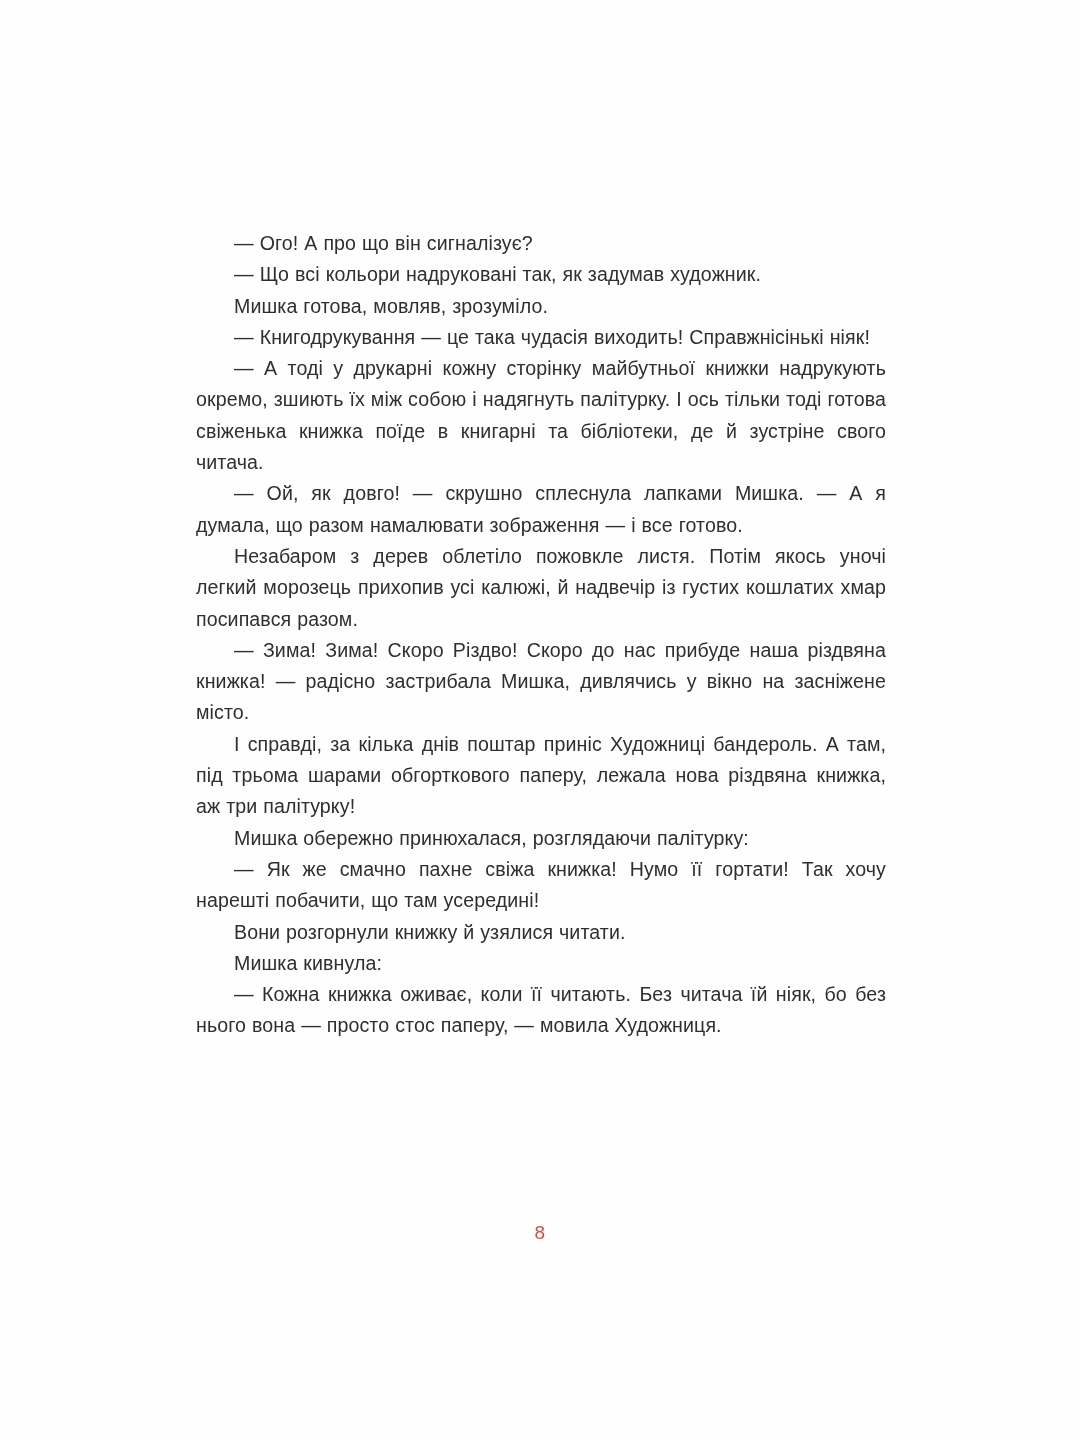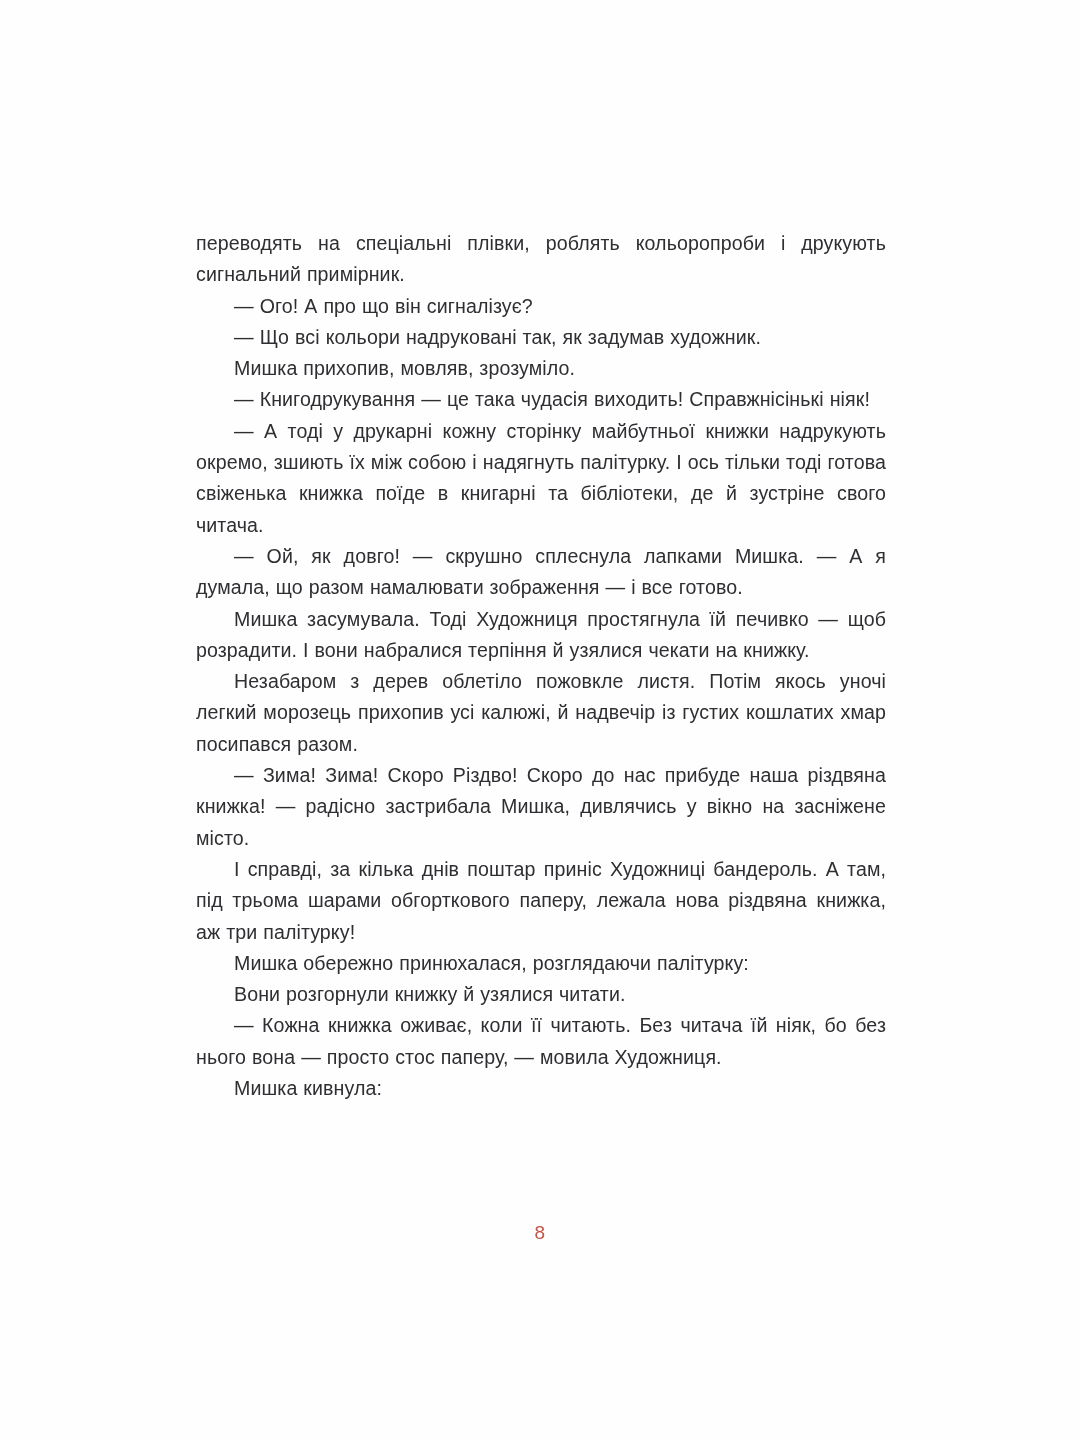--- a/index.html
+++ b/index.html
@@ -58,32 +58,31 @@
     font-size: 19px;
     letter-spacing: 0.5px;
   }
 </style>
 </head>
 <body>
 
 <div class="page">
 
   <div class="text-block">
-    <p class="para noindent">переводять на спеціальні плівки, роблять кольоропроби і друкують сигнальний примірник.</p>
     <p class="para">— Ого! А про що він сигналізує?</p>
     <p class="para">— Що всі кольори надруковані так, як задумав художник.</p>
-    <p class="para">Мишка прихопив, мовляв, зрозуміло.</p>
+    <p class="para">Мишка готова, мовляв, зрозуміло.</p>
     <p class="para">— Книгодрукування — це така чудасія виходить! Справжнісінькі ніяк!</p>
     <p class="para">— А тоді у друкарні кожну сторінку майбутньої книжки надрукують окремо, зшиють їх між собою і надягнуть палітурку. І ось тільки тоді готова свіженька книжка поїде в книгарні та бібліотеки, де й зустріне свого читача.</p>
     <p class="para">— Ой, як довго! — скрушно сплеснула лапками Мишка. — А я думала, що разом намалювати зображення — і все готово.</p>
-    <p class="para">Мишка засумувала. Тоді Художниця простягнула їй печивко — щоб розрадити. І вони набралися терпіння й узялися чекати на книжку.</p>
     <p class="para">Незабаром з дерев облетіло пожовкле листя. Потім якось уночі легкий морозець прихопив усі калюжі, й надвечір із густих кошлатих хмар посипався разом.</p>
     <p class="para">— Зима! Зима! Скоро Різдво! Скоро до нас прибуде наша різдвяна книжка! — радісно застрибала Мишка, дивлячись у вікно на засніжене місто.</p>
     <p class="para">І справді, за кілька днів поштар приніс Художниці бандероль. А там, під трьома шарами обгорткового паперу, лежала нова різдвяна книжка, аж три палітурку!</p>
     <p class="para">Мишка обережно принюхалася, розглядаючи палітурку:</p>
+    <p class="para">— Як же смачно пахне свіжа книжка! Нумо її гортати! Так хочу нарешті побачити, що там усередині!</p>
     <p class="para">Вони розгорнули книжку й узялися читати.</p>
+    <p class="para">Мишка кивнула:</p>
     <p class="para">— Кожна книжка оживає, коли її читають. Без читача їй ніяк, бо без нього вона — просто стос паперу, — мовила Художниця.</p>
-    <p class="para">Мишка кивнула:</p>
   </div>
 
   <div class="page-number">8</div>
 
 </div>
 
 </body></html>

